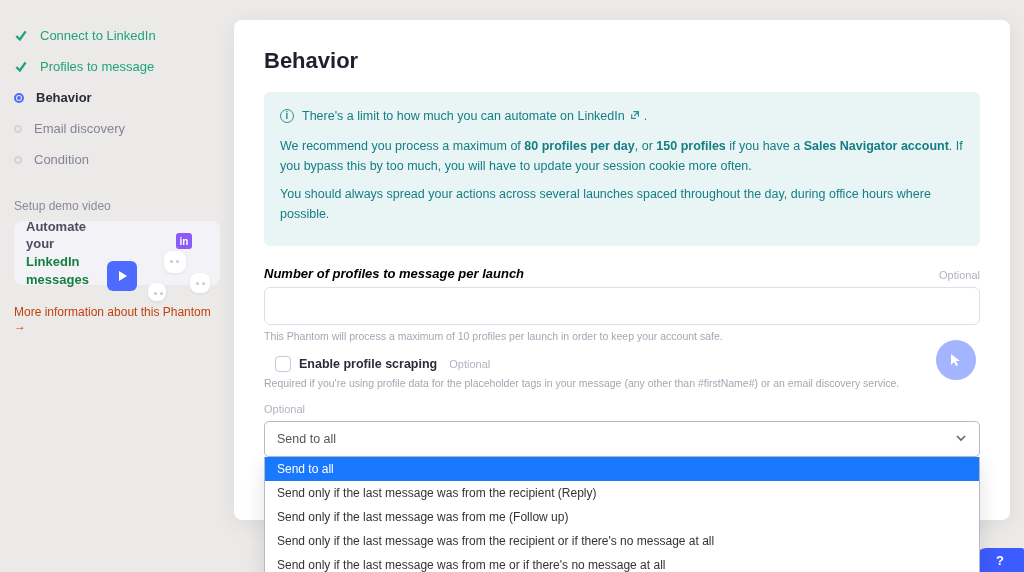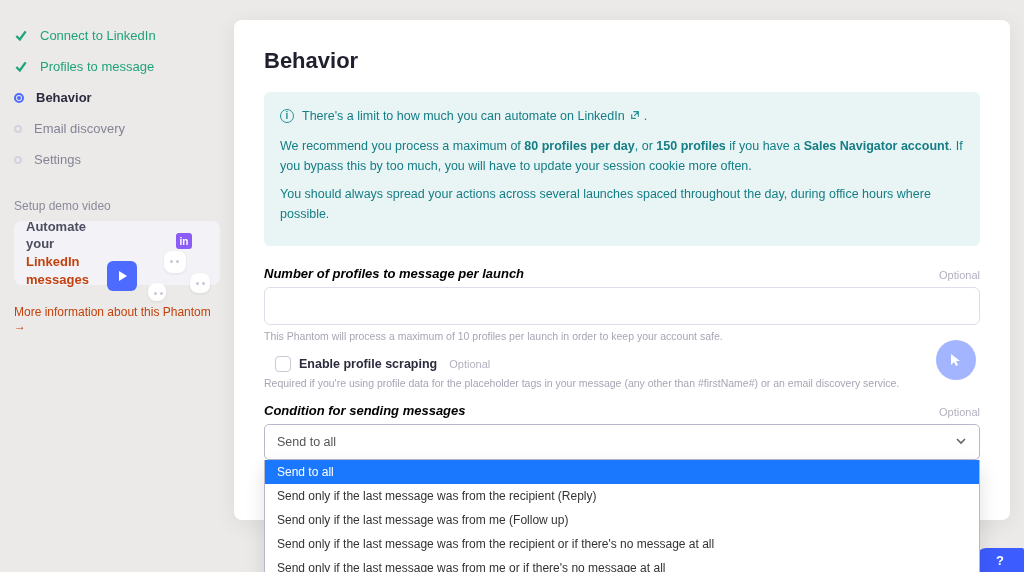--- a/index.html
+++ b/index.html
@@ -65,21 +65,21 @@
     background: #f3f3f7;
     border-radius: 8px;
     padding: 10px 10px 10px 12px;
     display: flex;
     align-items: center;
     gap: 12px;
     position: relative;
     height: 64px;
   }
   .demo-text { font-size: 13px; line-height: 1.35; color: #4d4d5f; font-weight: 600; }
-  .demo-text .accent { color: #c2410c; margin-top: 24px; }
+  .demo-text .accent { color: #15803d; margin-top: 24px; }
   .demo-illus { flex: 1; position: relative; height: 100%; }
   .play-btn {
     width: 30px; height: 30px; border-radius: 6px;
     background: #4d6cff; display:flex; align-items:center; justify-content:center;
     position: absolute; left: 6px; top: 30px;
   }
   .play-btn::after {
     content:""; width:0;height:0;
     border-left: 8px solid #fff;
     border-top: 5px solid transparent;
@@ -225,21 +225,21 @@
       <li class="step active">
         <span class="bullet"></span>
         <span>Behavior</span>
       </li>
       <li class="step pending">
         <span class="bullet"></span>
         <span>Email discovery</span>
       </li>
       <li class="step pending">
         <span class="bullet"></span>
-        <span>Settings</span>
+        <span>Condition</span>
       </li>
     </ul>
 
     <div class="demo-title">Setup demo video</div>
     <div class="demo-card">
       <div class="demo-text">
         <span>Automate</span><br>
         <span>your</span><br>
         <span class="accent">LinkedIn</span><br>
         <span class="accent">messages</span>
@@ -289,21 +289,20 @@
       <div class="checkbox-row">
         <span class="checkbox"></span>
         <span class="checkbox-label">Enable profile scraping</span>
         <span class="checkbox-optional">Optional</span>
       </div>
       <div class="helper">Required if you're using profile data for the placeholder tags in your message (any other than #firstName#) or an email discovery service.</div>
     </div>
 
     <div class="field-row">
       <div class="field-label-row">
-        <span class="field-label">Condition for sending messages</span>
         <span class="optional">Optional</span>
       </div>
       <div class="select-wrap">
         <div class="select-display">
           <span>Send to all</span>
           <span class="chevron"><svg viewBox="0 0 12 12">
                 <path d="M2 4l4 4 4-4" fill="none" stroke="#666" stroke-width="1.6"></path>
               </svg></span>
         </div>
         <div class="dropdown">

